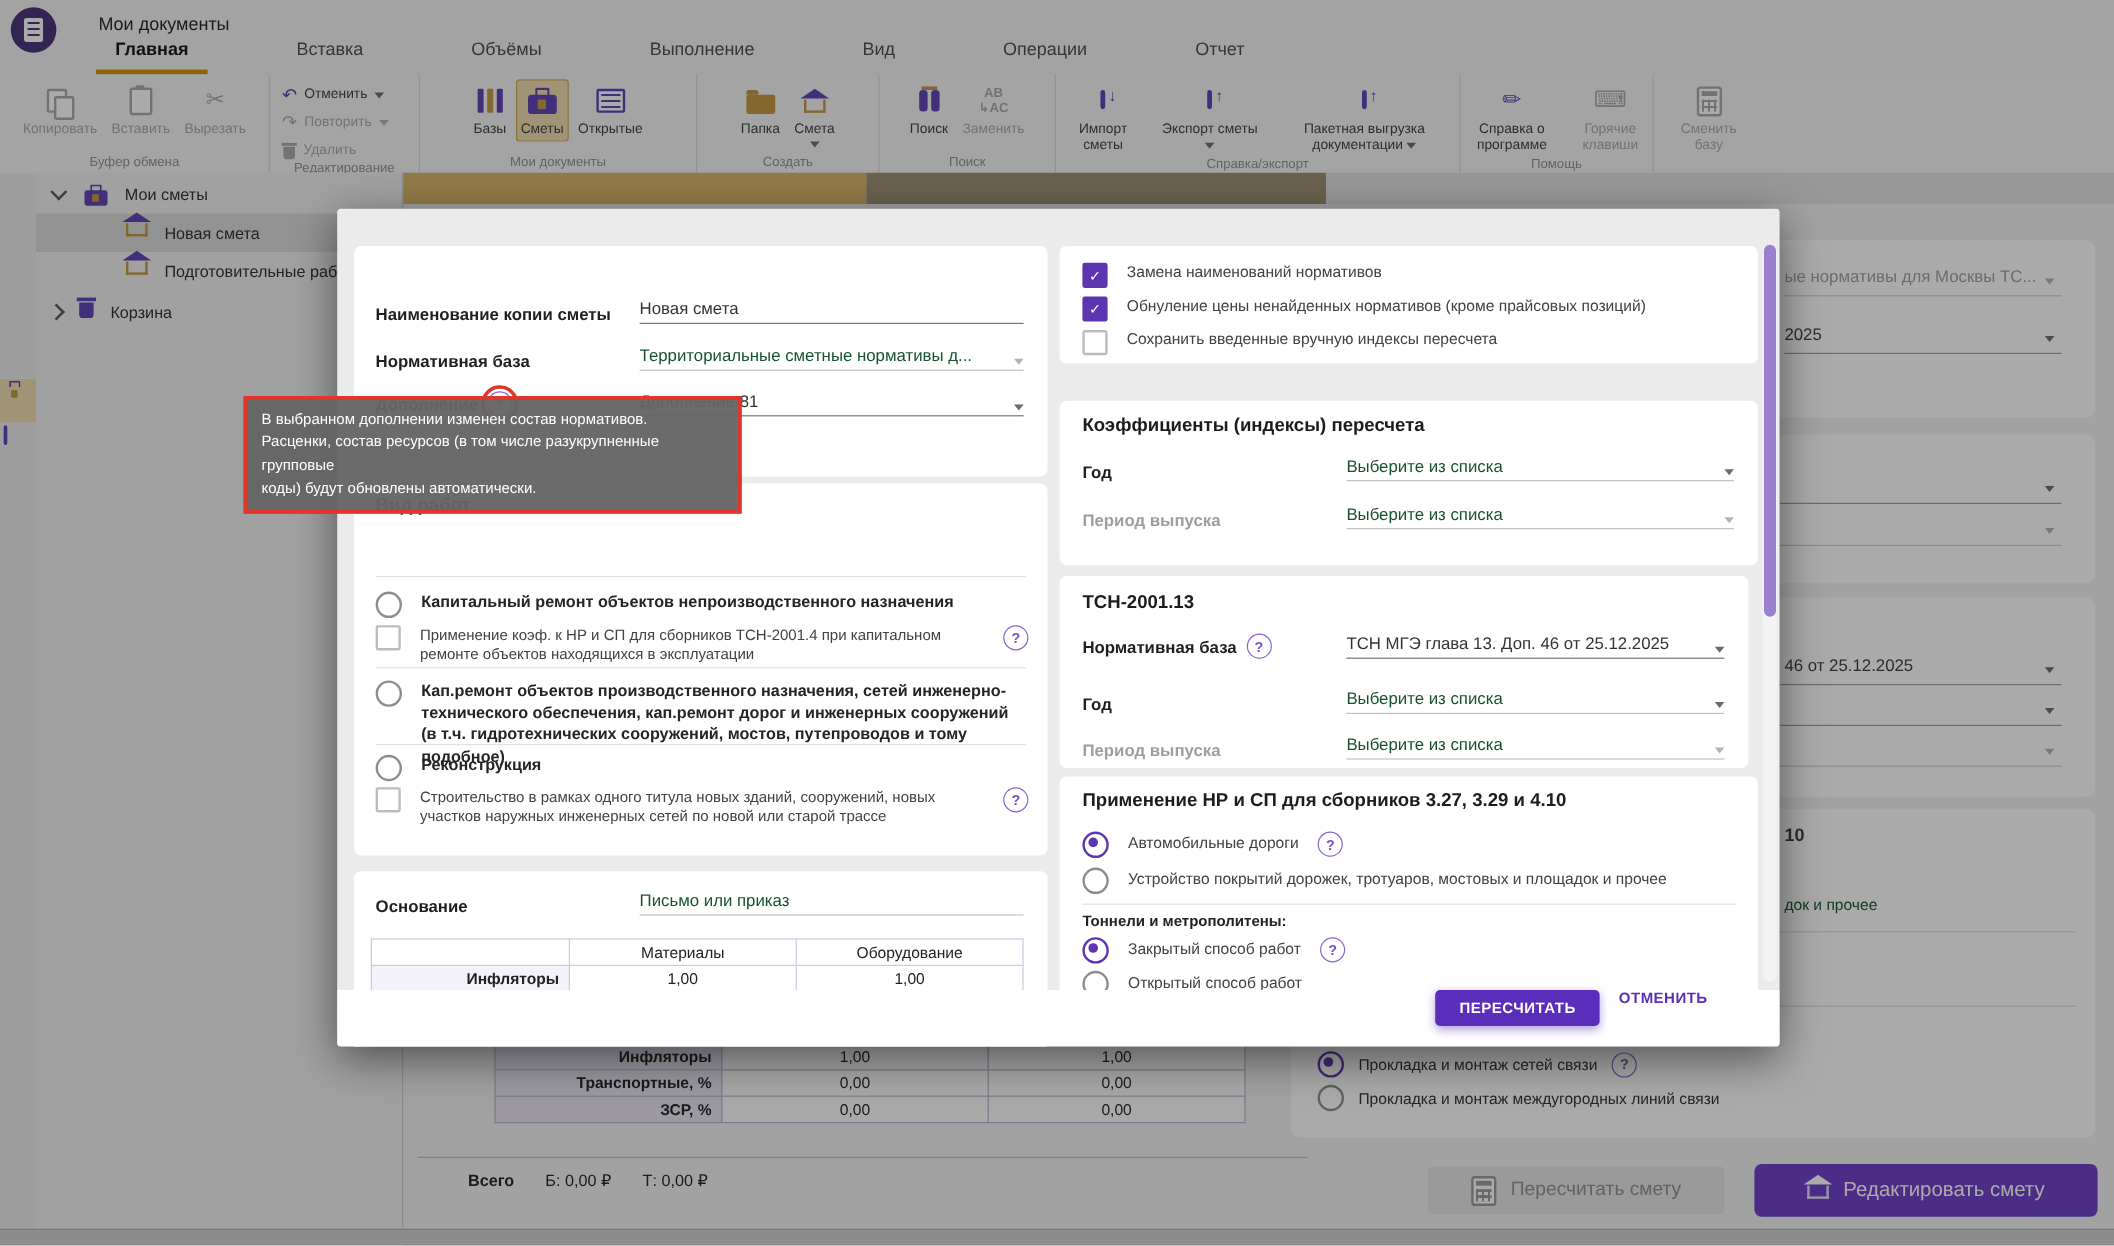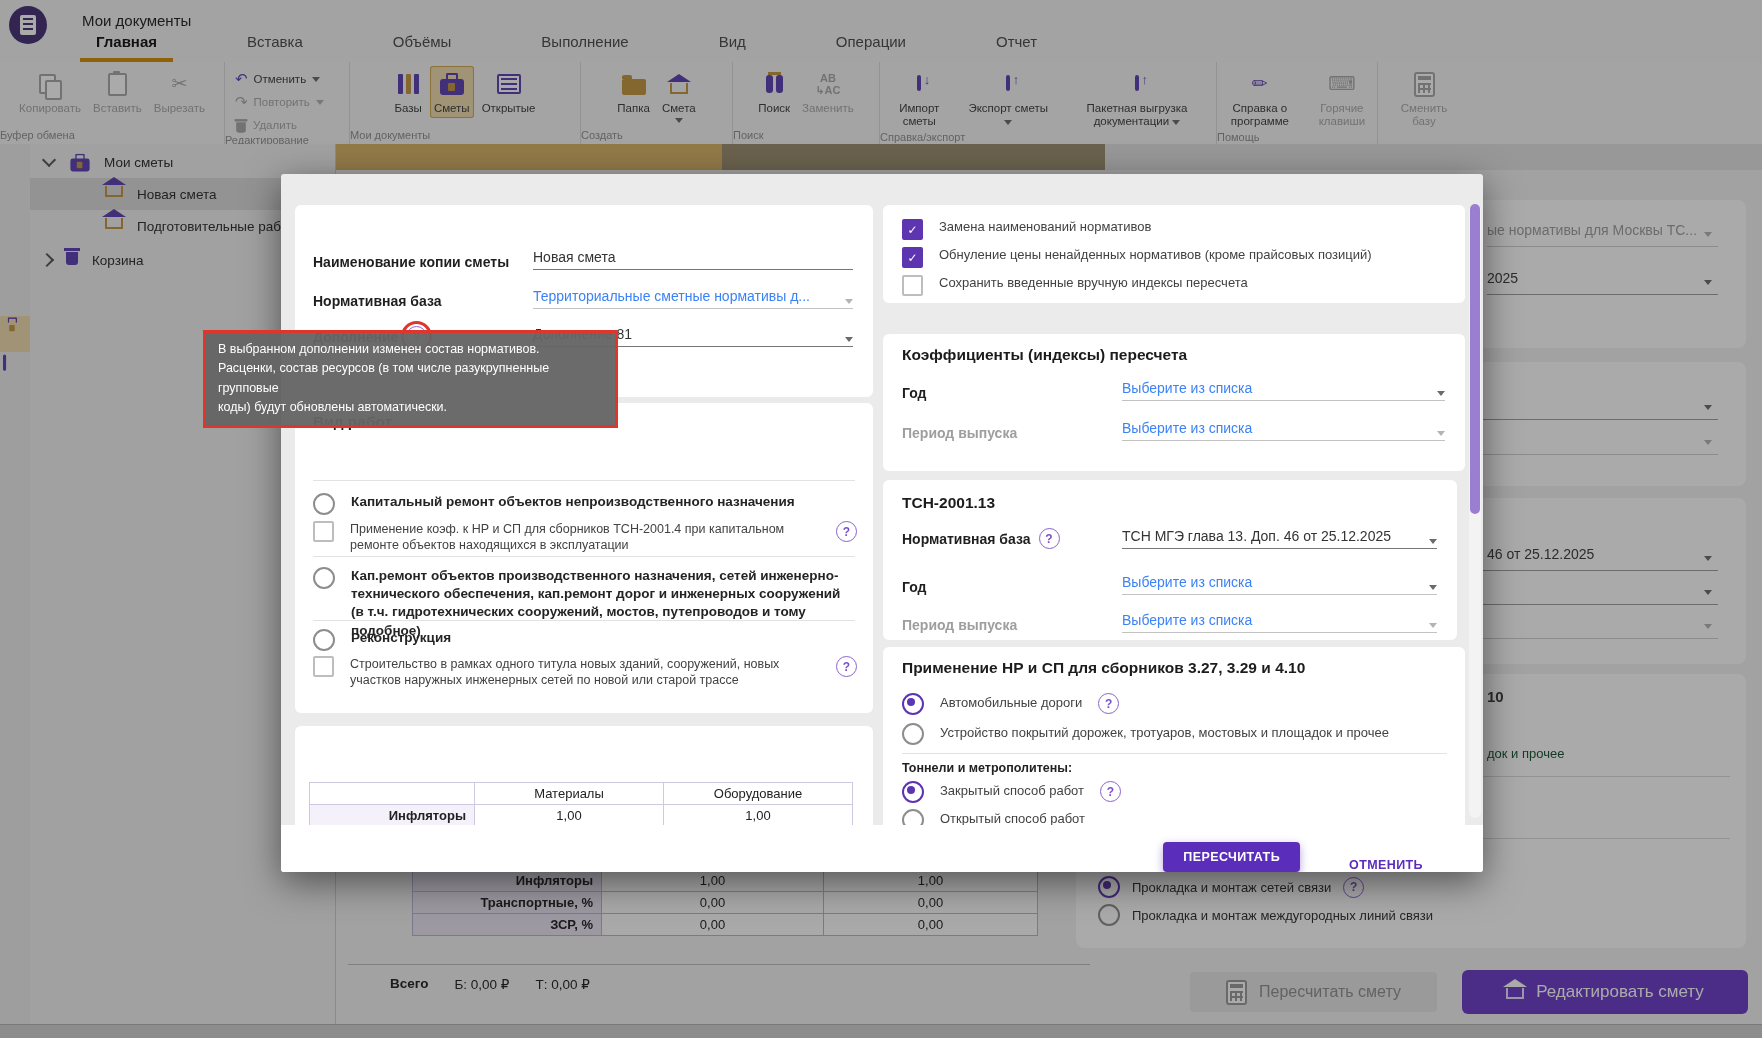--- a/index.html
+++ b/index.html
@@ -15,21 +15,21 @@
         background-size:10px 14px;background-position:3px 3px;background-repeat:no-repeat;
         box-shadow:inset 0 0 0 2px #fff}
   .app-title{left:82px;top:12px;font-size:15px;color:#222}
   .tabs{left:80px;top:33px;height:29px;display:flex;gap:58px}
   .tab{font-size:15px;color:#4a4a4a;padding:0 16px 9px 16px}
   .tab.active{font-weight:bold;color:#111;border-bottom:4px solid #d78f00}
   
   .ribbon{left:0;top:62px;width:1762px;height:84px;background:#f6f6f6;border-bottom:1px solid #d6d6d6;display:flex}
   .rgroup{border-right:1px solid #dcdcdc;display:flex;flex-direction:column}
   .rbtns{flex:1;display:flex;align-items:flex-start;justify-content:center;gap:4px;padding-top:4px}
-  .glabel{height:17px;font-size:11px;color:#8f8f8f}
+  .glabel{height:17px;text-align:center;font-size:11px;color:#8f8f8f}
   .rbtn{display:flex;flex-direction:column;align-items:center;justify-content:flex-start;
         font-size:11.5px;color:#3c3c3c;text-align:center;padding:3px 4px;border-radius:3px;line-height:1.15}
   .rbtn .ics{height:30px;display:flex;align-items:center;justify-content:center;margin-bottom:3px}
   .rbtn.sel{background:#f0dcae;box-shadow:inset 0 0 0 1px #cfa84d}
   .dis{--ic:#a8a8a8;--ic2:#bdbdbd;color:#a8a8a8}
   .en{--ic:#5b3fb3;--ic2:#c2963f}
   .stackcol{display:flex;flex-direction:column;gap:5px;padding:8px 10px 0 10px}
   .srow{display:flex;align-items:center;gap:6px;font-size:11.5px;color:#3c3c3c}
   .srow.dis{color:#a8a8a8}
   .gic{font-size:19px;color:var(--ic)}
@@ -101,21 +101,21 @@
   
   .modal{left:281px;top:174px;width:1202px;height:698px;z-index:10;border-radius:3px;
          box-shadow:0 10px 36px rgba(0,0,0,.5);background:#ebebeb;overflow:hidden}
   .mhead{position:absolute;left:0;top:0;right:0;height:28px;background:#6640c0;color:#fff;
          display:flex;align-items:center;font-size:13.5px;padding-left:16px}
   .mclose{position:absolute;right:12px;top:4px;color:#fff;font-size:15px;padding:2px 6px}
   .card{position:absolute;background:#fff;border-radius:6px}
   .flabel{font-weight:bold;font-size:14px;color:#1f1f1f}
   .flabel.gray{color:#9e9e9e}
   .fval{font-size:14px;color:#333;white-space:nowrap;overflow:hidden}
-  .fval.ph{color:#3b82f6}
+  .fval.ph{color:#14532d}
   .frow{position:absolute;left:18px;right:20px;display:flex;align-items:flex-end}
   .frow .lab{width:220px;flex:none}
   .frow .vwrap{flex:1;display:flex;align-items:flex-end;border-bottom:1px solid #757575;padding-bottom:4px;position:relative}
   .frow .vwrap.lt{border-bottom-color:#c2c2c2}
   .frow .vwrap .fval{flex:1}
   .help{width:19px;height:19px;border-radius:50%;border:1.6px solid #8a63ce;color:#7a4fc9;
         display:inline-flex;align-items:center;justify-content:center;font-size:12px;font-weight:bold;flex:none;background:#fff}
   .help::after{content:"?"}
   .help.flag{outline:3px solid #e0352b;outline-offset:2px}
   .sect{font-size:15.5px;font-weight:bold;color:#1c1c1c}
@@ -127,22 +127,22 @@
   .cbx.on::after{content:"✓"}
   .optrow{position:absolute;display:flex;gap:16px;align-items:flex-start}
   .optrow .blab{font-size:13.5px;font-weight:bold;color:#242424;line-height:1.35}
   .optrow .slab{font-size:12.5px;color:#424242;line-height:1.3}
   .divline{position:absolute;left:18px;right:18px;border-top:1px solid #e2e2e2}
   .mtable{position:absolute;border-collapse:collapse;font-size:13px}
   .mtable td{border:1px solid #cfc9e0;height:21px;padding:0 8px}
   .mtable .lab{font-weight:bold;text-align:right;width:148px;background:#f4f1fa}
   .mtable .hd{text-align:center;width:172px;background:#fff}
   .mtable .val{text-align:center}
-  .mfoot{position:absolute;left:0;right:0;bottom:0;height:47px;background:#fff;display:flex;align-items:flex-end;
-         justify-content:flex-end;gap:49px;padding-right:60px;z-index:4}
+  .mfoot{position:absolute;left:0;right:0;bottom:0;height:47px;background:#fff;display:flex;align-items:flex-start;
+         justify-content:flex-end;gap:16px;padding-right:60px;z-index:4}
   .btn-primary{background:#5b2dbb;color:#fff;font-size:12.5px;font-weight:bold;letter-spacing:.4px;
          padding:8px 20px;border-radius:4px;box-shadow:0 3px 8px rgba(91,45,187,.45)}
   .btn-text{color:#5b2dbb;font-size:12.5px;font-weight:bold;letter-spacing:.4px}
   .mscroll{position:absolute;right:2px;top:30px;width:12px;height:614px;background:#f3f3f3;border-radius:6px}
   .mthumb{position:absolute;left:1px;top:0;width:10px;height:310px;background:#9a7fd1;border-radius:5px}
   
   .tooltip{left:203px;top:330px;width:415px;z-index:40;background:rgba(101,101,101,.96);
            border:3px solid #e0352b;color:#fff;font-size:12.5px;line-height:1.55;padding:7px 12px;box-sizing:border-box}
 </style>
 </head>
@@ -479,20 +479,26 @@
       <span class="blab">Реконструкция</span>
     </div>
     <div class="optrow" style="left:18px;top:253px;right:16px">
       <span class="cbx"></span>
       <span class="slab" style="flex:1">Строительство в рамках одного титула новых зданий, сооружений, новых участков наружных инженерных сетей по новой или старой трассе</span>
       <span class="help"></span>
     </div>
   </div>
 
   <div class="card" style="left:14px;top:552px;width:578px;height:150px">
+    <div class="frow" style="top:16px">
+      <span class="lab flabel">Основание</span>
+      <span class="vwrap lt">
+        <span class="fval ph">Письмо или приказ</span>
+        </span>
+    </div>
     <table class="mtable" style="left:14px;top:56px">
       <tbody>
           <tr>
         <td class="lab" style="background:#fff"></td>
         <td class="hd">Материалы</td>
         <td class="hd">Оборудование</td>
           </tr>
       <tr>
         <td class="lab">Инфляторы</td>
         <td class="val">1,00</td>

